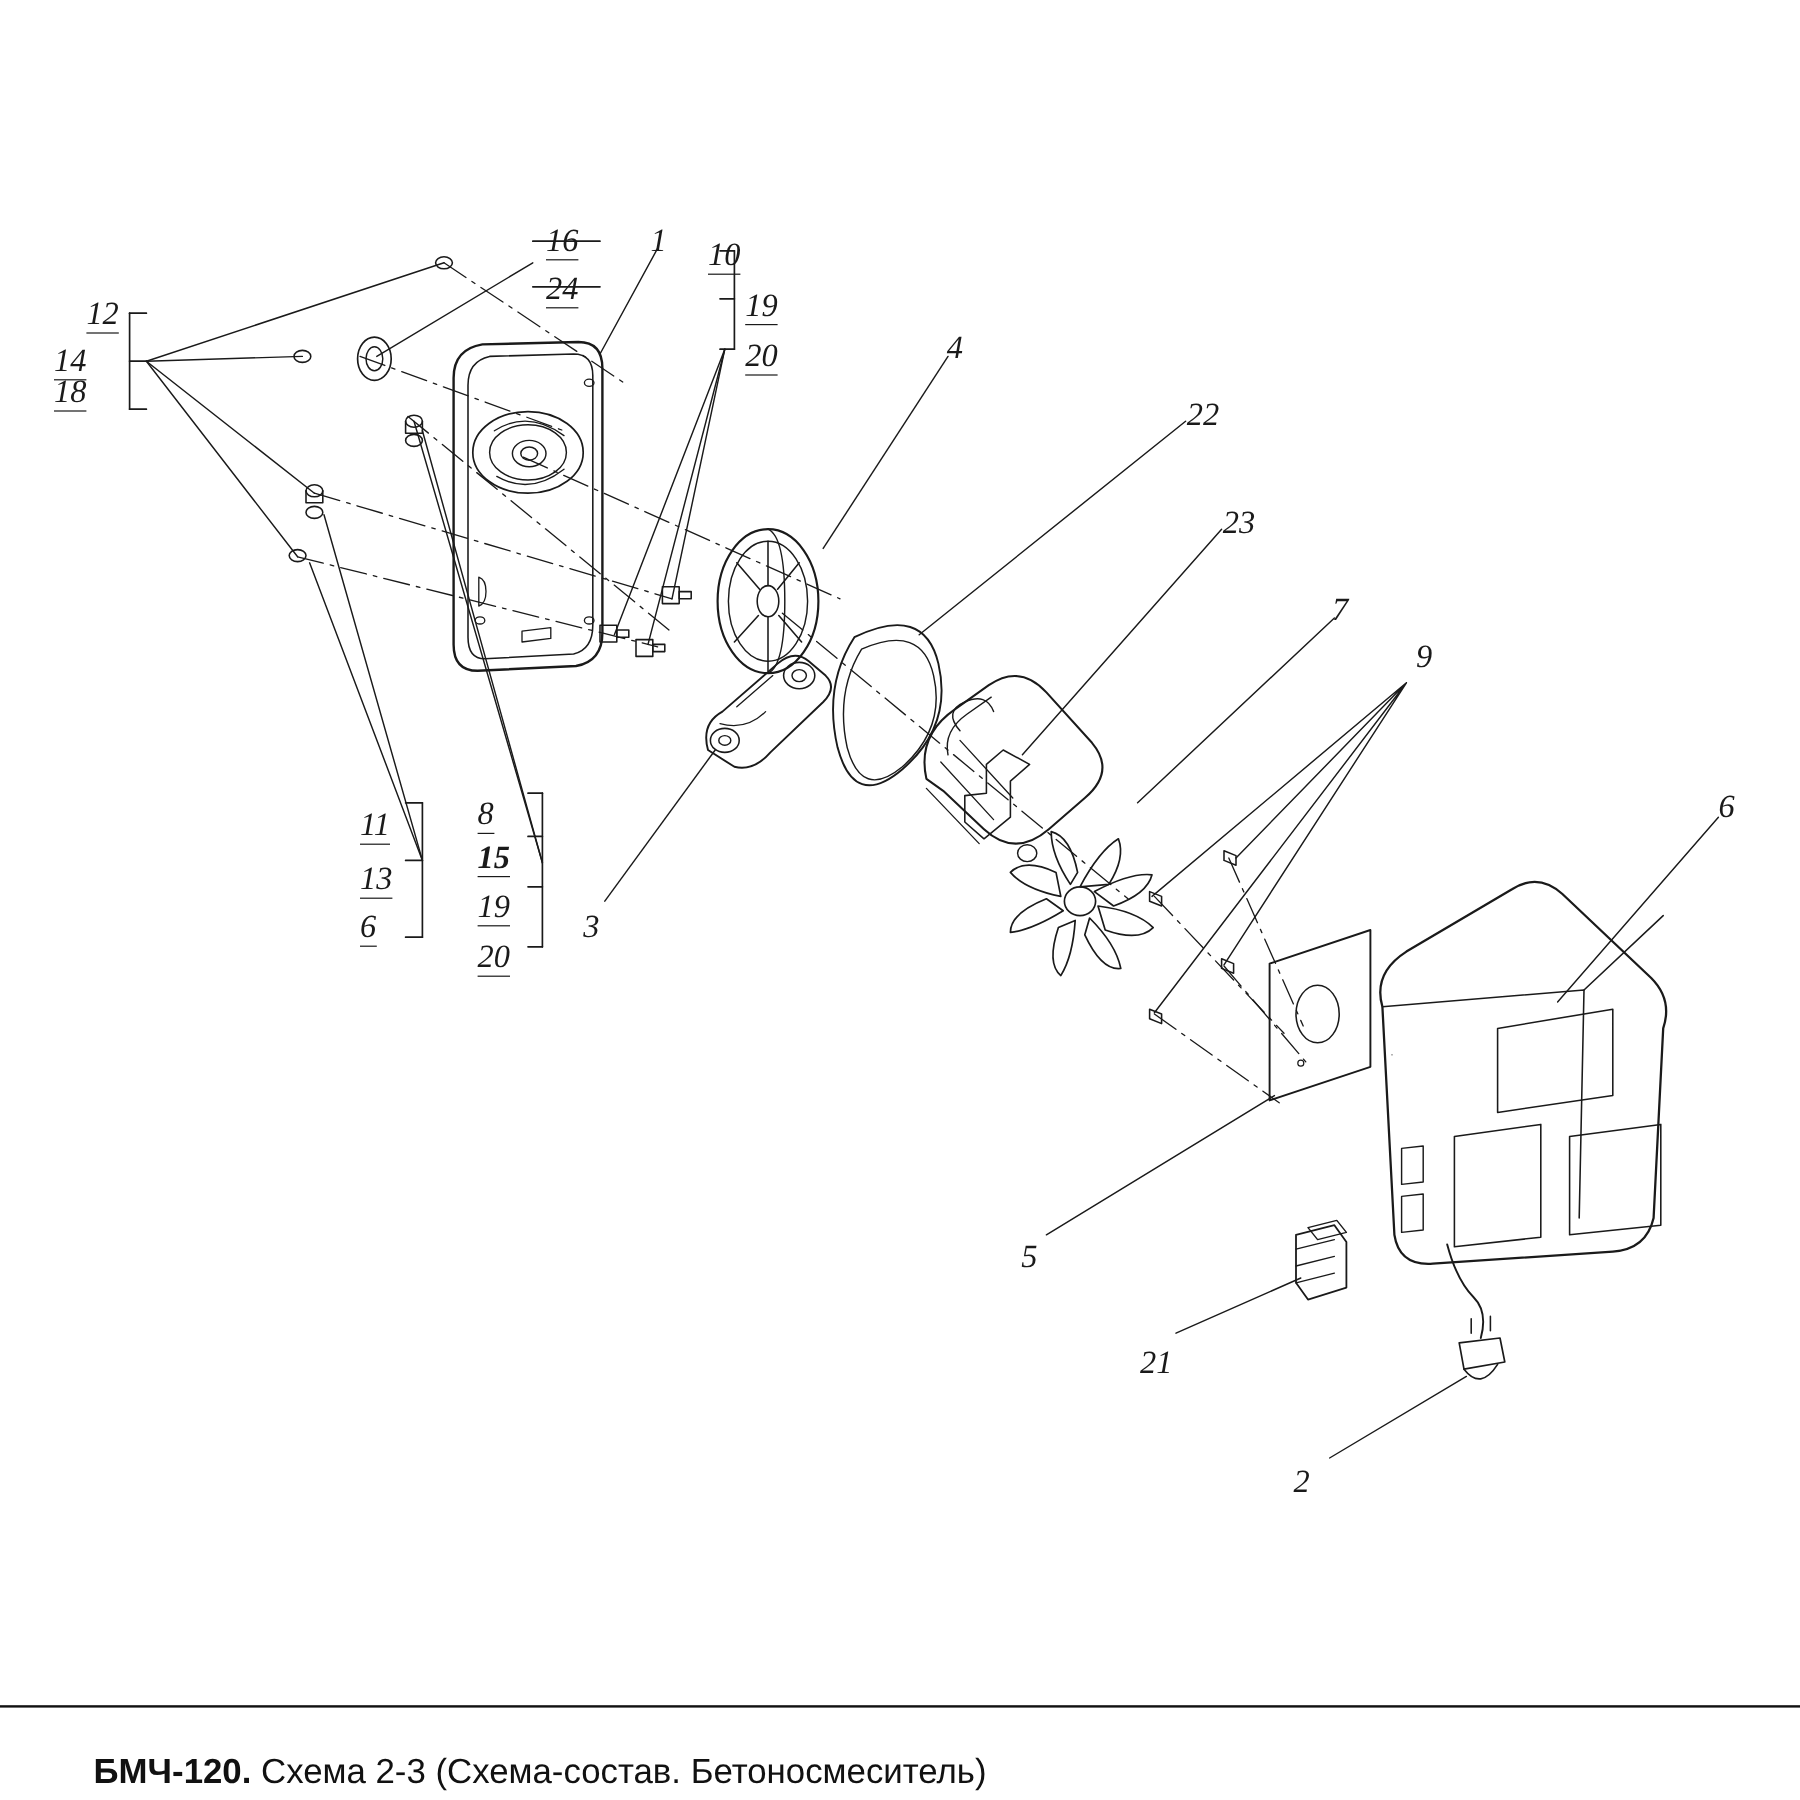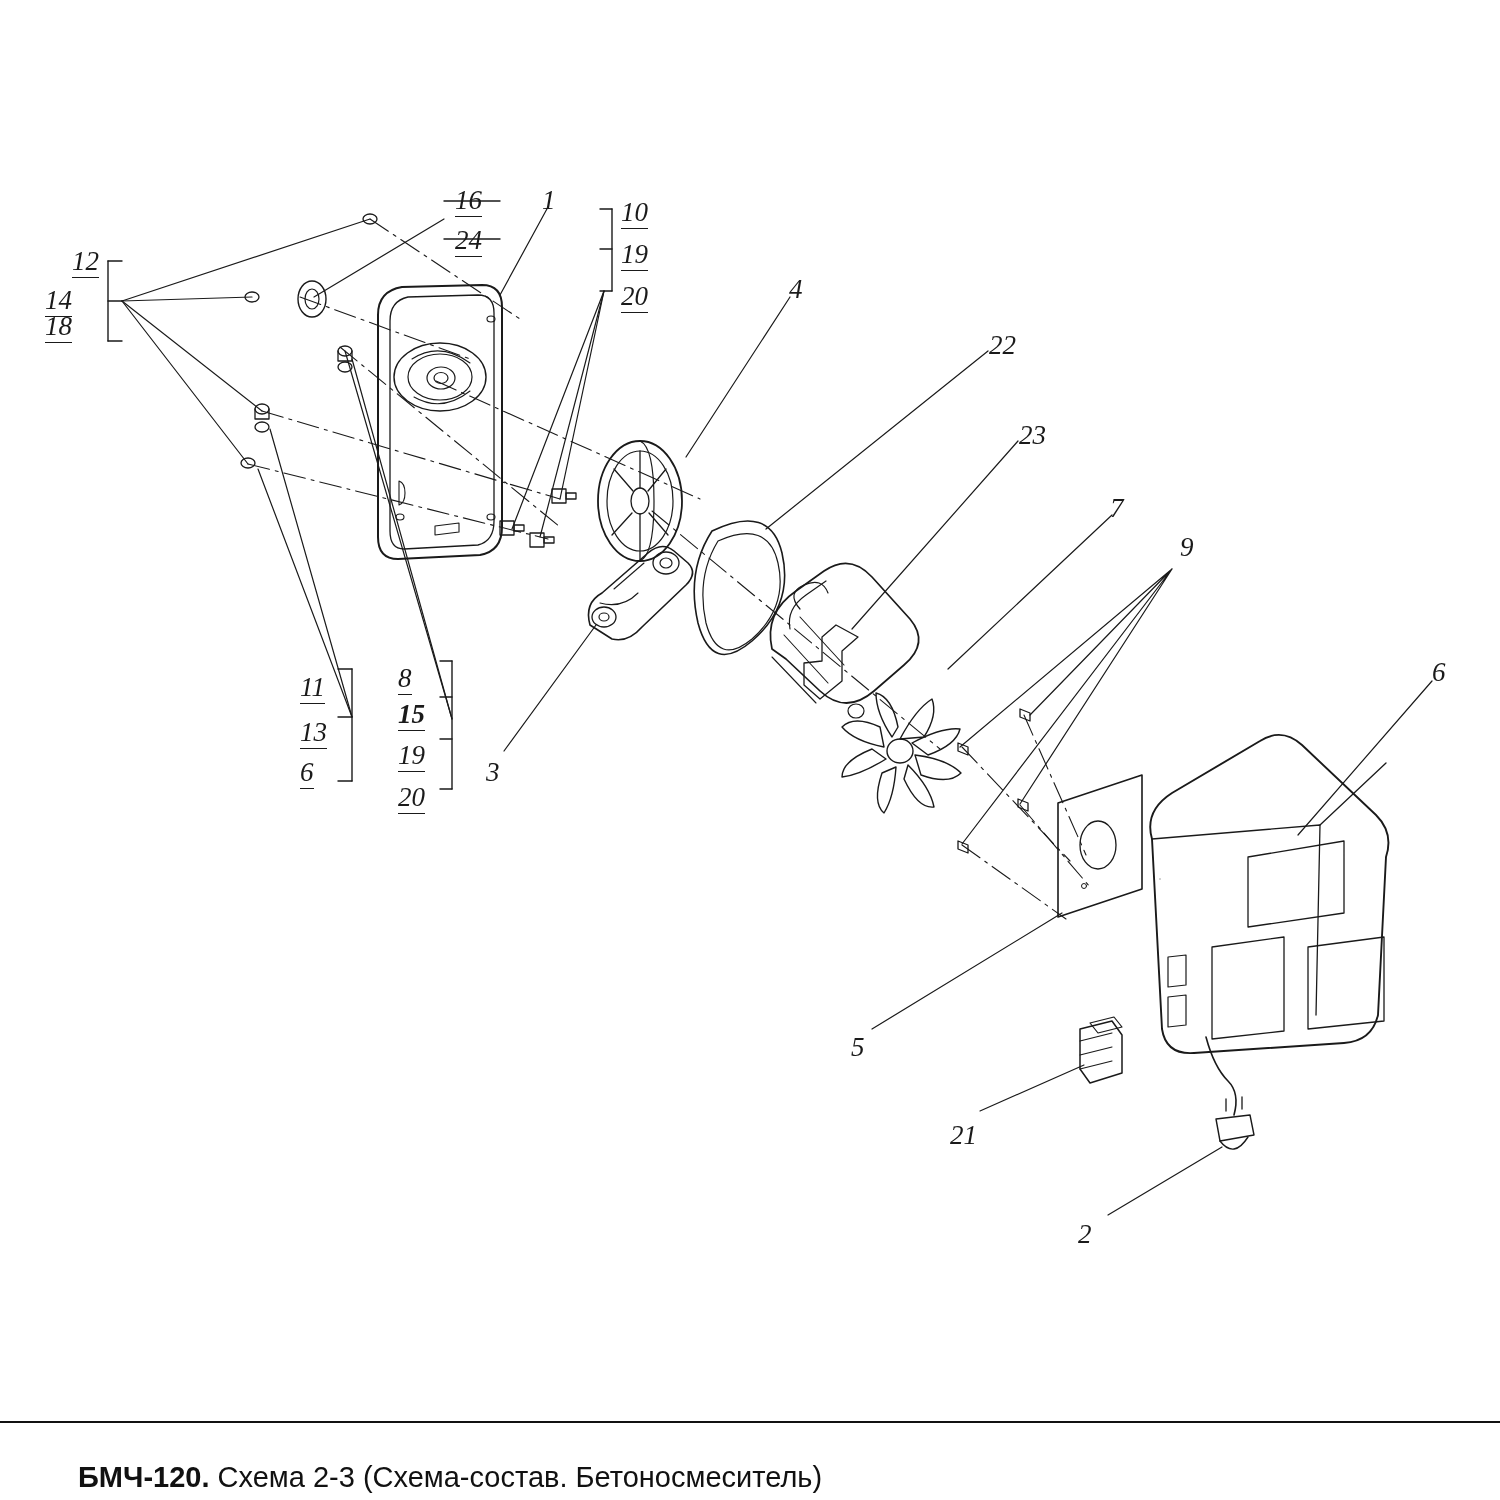--- a/index.html
+++ b/index.html
@@ -268,21 +268,21 @@
       <path d="M1080 1000 l32 -8 l10 14 l0 38 l-32 10 l-10 -14 z" stroke-width="1.5"></path>
       <path d="M1080 1012 l32 -8 M1080 1026 l32 -8 M1080 1040 l32 -8" stroke-width="1.1"></path>
       <path d="M1090 994 l24 -6 l8 10 l-24 6 z" stroke-width="1.2"></path>
 
     </g>
   </svg>
 
   <div class="callout u" style="left:455px; top:158px;">16</div>
   <div class="callout u" style="left:455px; top:198px;">24</div>
   <div class="callout" style="left:542px; top:158px;">1</div>
-  <div class="callout u" style="left:621px; top:170px;">10</div>
+  <div class="callout u" style="left:590px; top:170px;">10</div>
   <div class="callout u" style="left:621px; top:212px;">19</div>
   <div class="callout u" style="left:621px; top:254px;">20</div>
   <div class="callout u" style="left:72px; top:219px;">12</div>
   <div class="callout u" style="left:45px; top:258px;">14</div>
   <div class="callout u" style="left:45px; top:284px;">18</div>
   <div class="callout" style="left:789px; top:247px;">4</div>
   <div class="callout" style="left:989px; top:303px;">22</div>
   <div class="callout" style="left:1019px; top:393px;text-align:center;">23</div>
   <div class="callout" style="left:1110px; top:466px;">7</div>
   <div class="callout" style="left:1180px; top:505px;">9</div>

